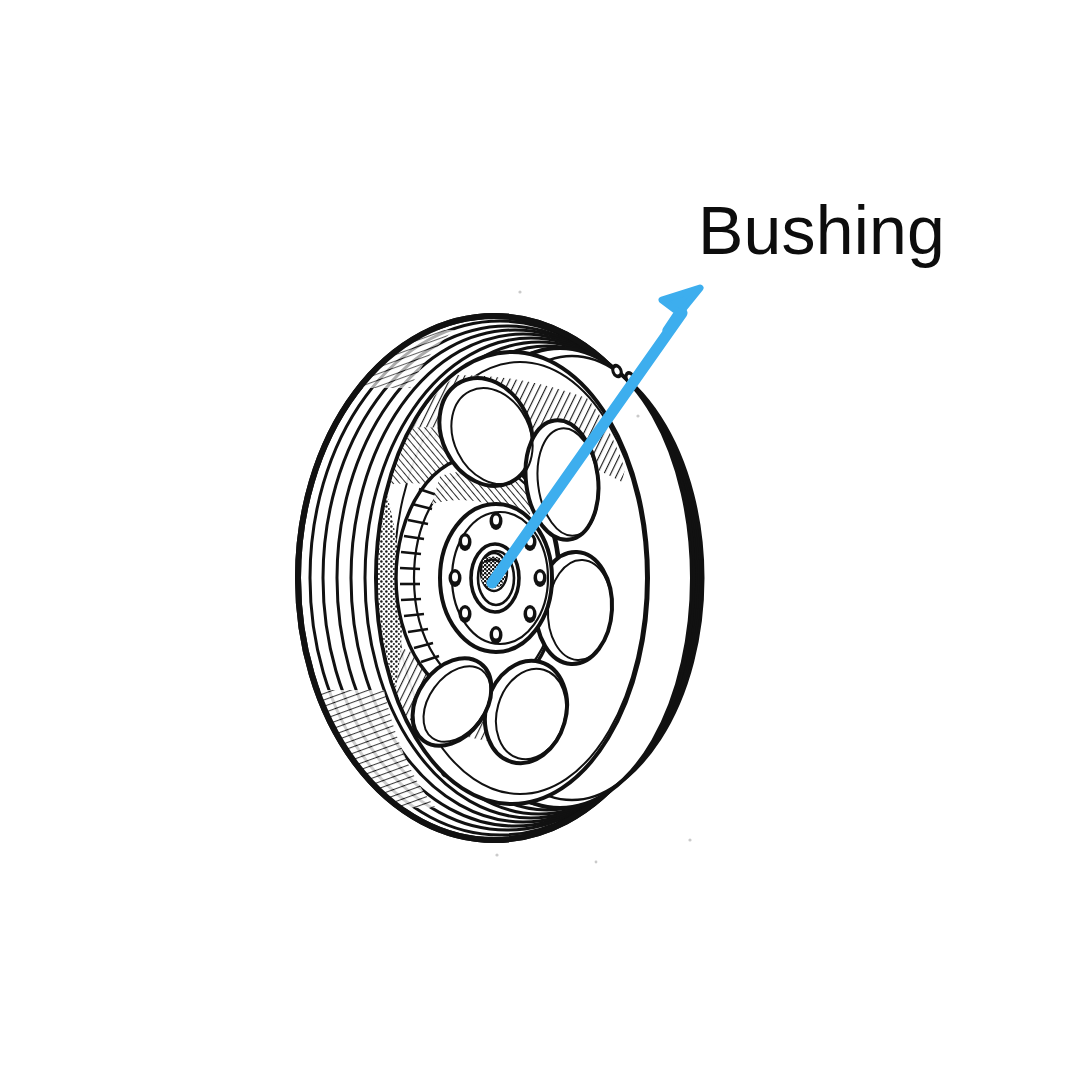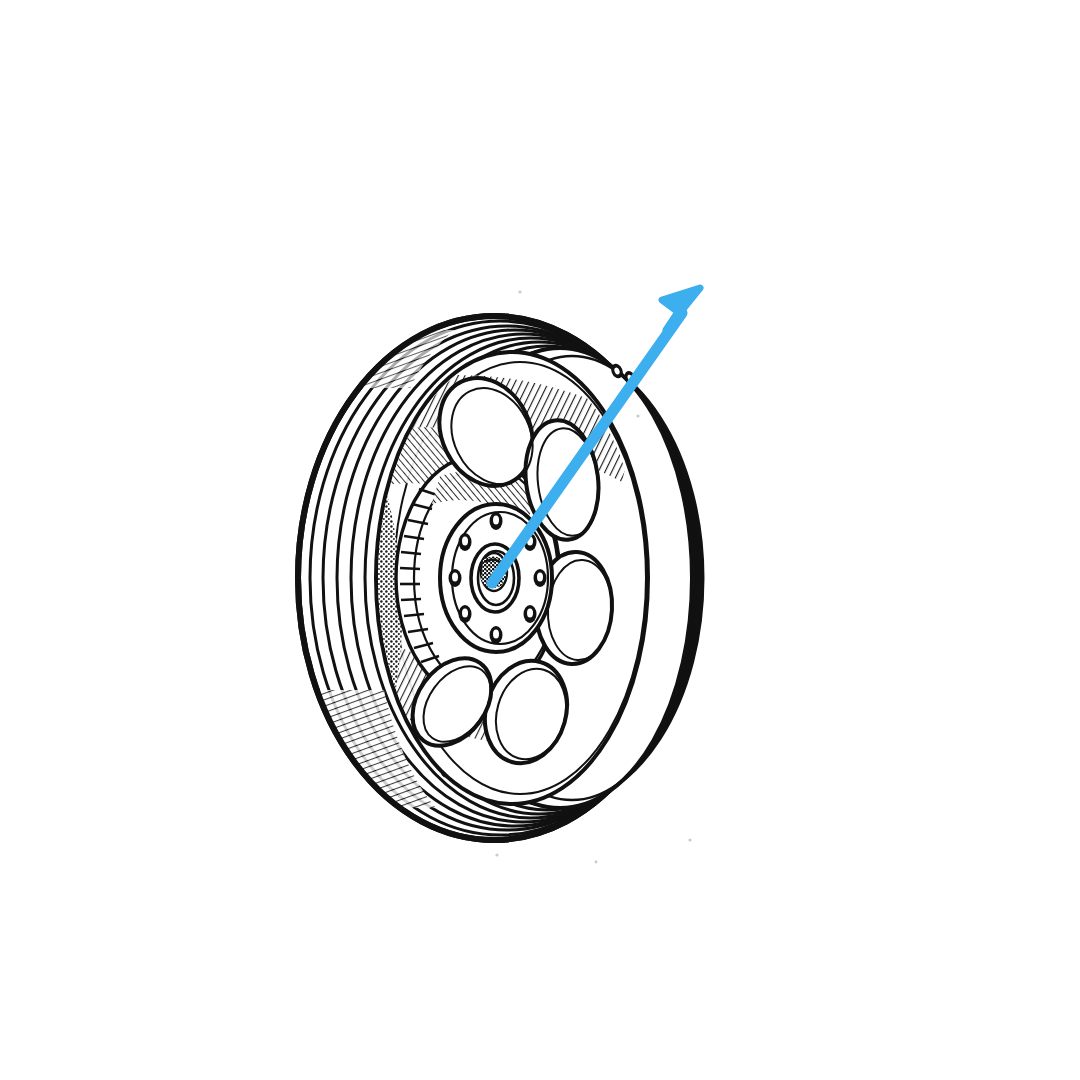--- a/index.html
+++ b/index.html
@@ -263,14 +263,15 @@
 
   <svg id="annotation-layer" viewBox="0 0 1080 1080">
     <g>
 
       <line x1="492" y1="583" x2="682" y2="313" stroke="#3daeee" stroke-width="11" stroke-linecap="round"></line>
 
       <path d="M 700 288 L 662 300 L 678 312 L 666 330 Z" fill="#3daeee" stroke="#3daeee" stroke-width="7" stroke-linejoin="round"></path>
     </g>
   </svg>
 
+  <div id="label-bushing">Bushing</div>
 
 </div>
 
 </body></html>

